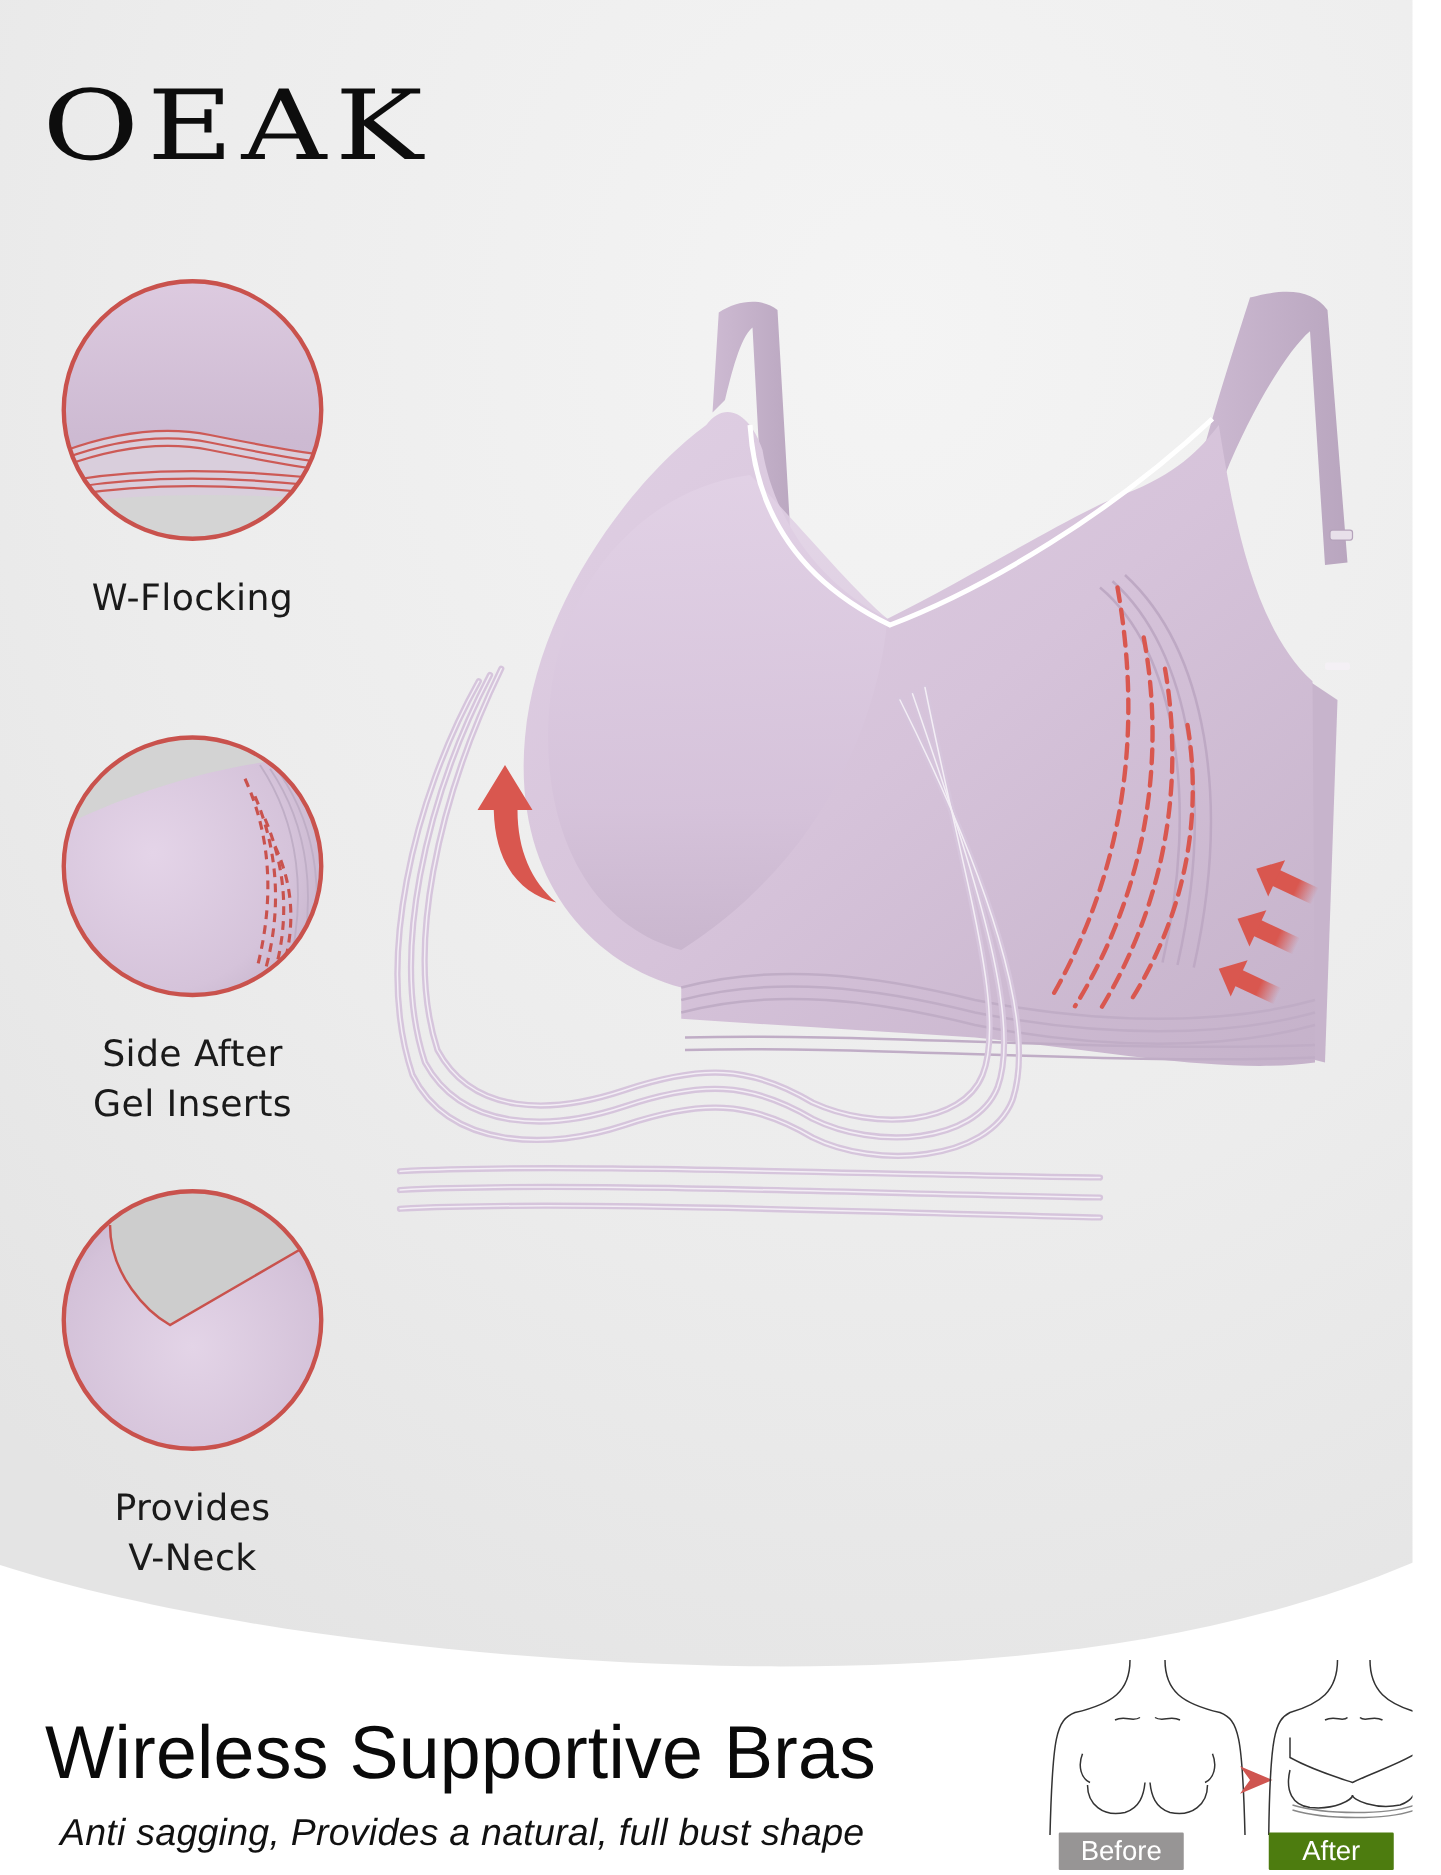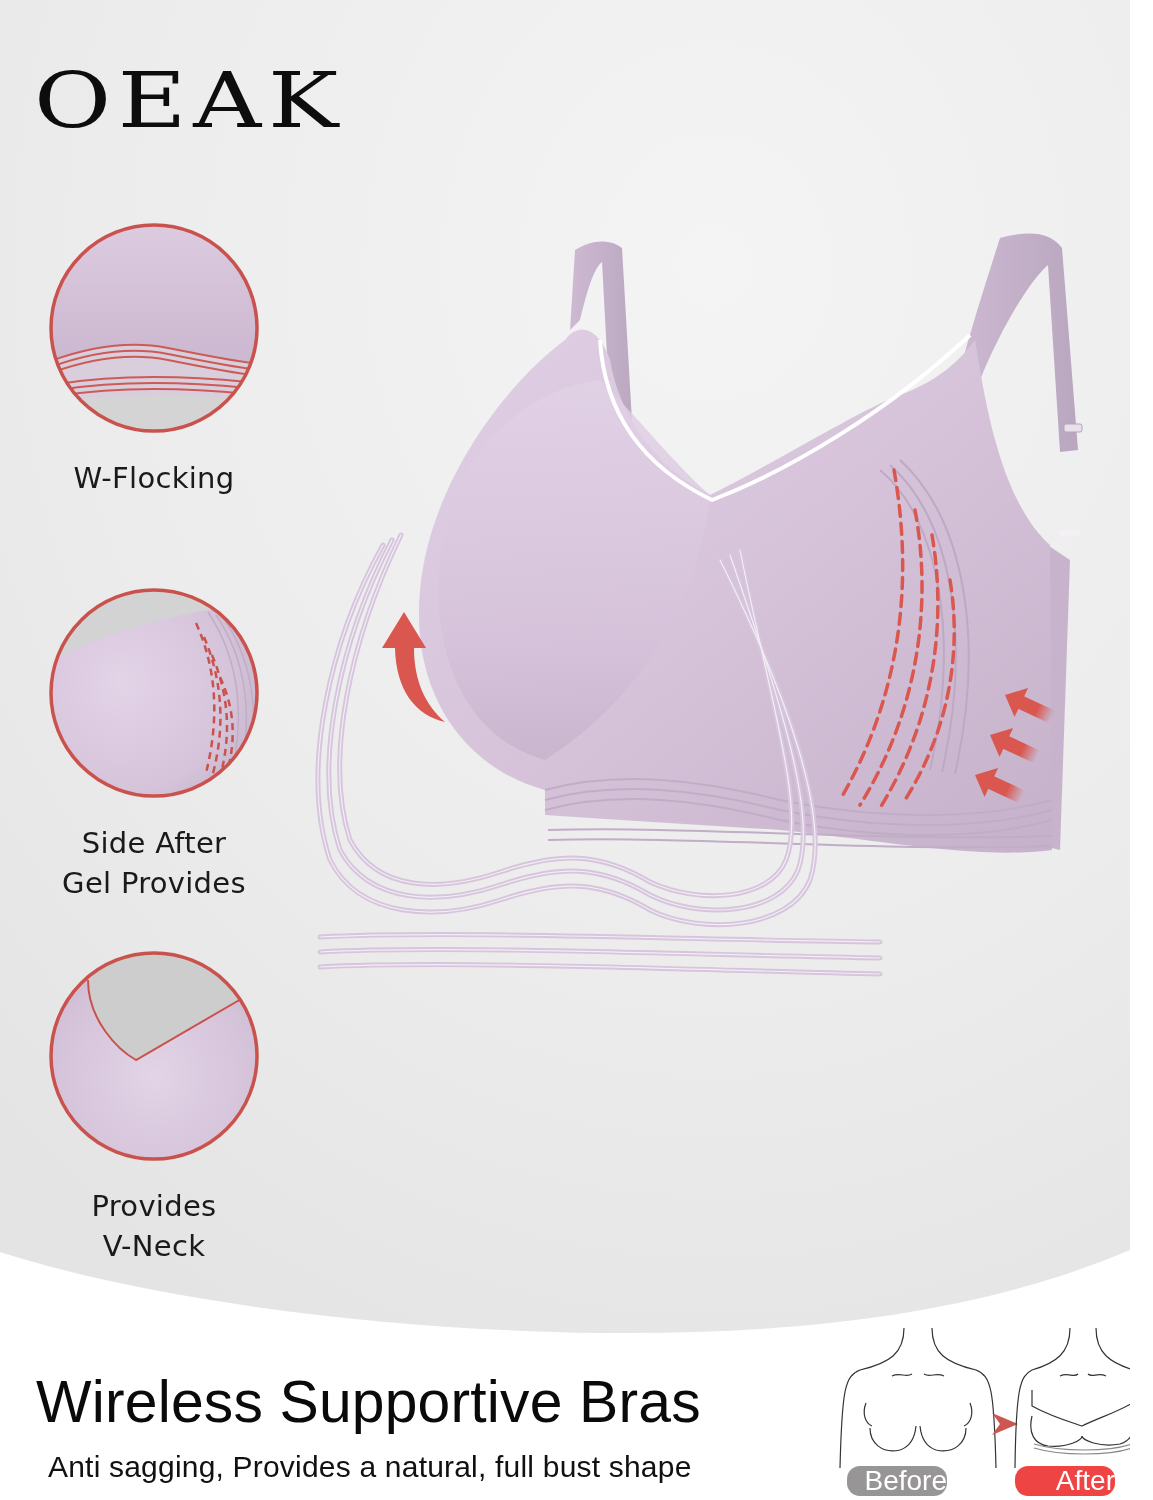--- a/index.html
+++ b/index.html
@@ -83,43 +83,44 @@
     }
     .subline {
       position: absolute;
       left: 48px;
       top: 1452px;
       font-family: "Liberation Sans", sans-serif;
       font-size: 30px;
       color: #111;
       line-height: 1;
       letter-spacing: 0.2px;
+      font-style: italic;
     }
     .compare {
       position: absolute;
       left: 820px;
       top: 1318px;
       width: 333px;
       height: 182px;
     }
     .compare svg { position: absolute; left: 0; top: 0; }
     .pill {
       position: absolute;
       top: 1466px;
       height: 30px;
-      border-radius: 13px;
+      border-radius: 1px;
       color: #ffffff;
       font-family: "Liberation Sans", sans-serif;
-      font-size: 28px;
+      font-size: 22px;
       font-weight: 500;
-      text-align: right;
+      text-align: center;
       line-height: 30px;
     }
     .pill-before { left: 847px; width: 100px; background: #979595; }
-    .pill-after  { left: 1015px; width: 100px; background: #ef4444; }
+    .pill-after  { left: 1015px; width: 100px; background: #4d7c0f; }
   </style>
 </head>
 <body>
 
 <div class="canvas">
 
   <svg class="bg-arc" viewBox="0 0 1153 1500" xmlns="http://www.w3.org/2000/svg">
     <defs>
       <radialGradient id="bgGrad" cx="0.62" cy="0.2" r="0.9">
         <stop offset="0" stop-color="#f4f4f4"></stop>
@@ -188,21 +189,21 @@
           <path d="M148 36 C 168 80, 172 130, 158 186"></path>
           <path d="M156 50 C 174 92, 178 140, 164 190"></path>
           <path d="M164 68 C 180 106, 184 146, 172 190"></path>
           <path d="M172 90 C 186 120, 188 150, 180 182"></path>
         </g>
       </g>
       <circle cx="106" cy="106" r="103" fill="none" stroke="#c9524d" stroke-width="3.5"></circle>
     </svg>
     <div class="feature-label">
       <span>Side After</span>
-      <span>Gel Provides</span>
+      <span>Gel Inserts</span>
     </div>
   </div>
 
   <div class="feature" style="top:950px;">
     <svg class="feature-circle" viewBox="0 0 212 212" xmlns="http://www.w3.org/2000/svg">
       <defs>
         <clipPath id="c3">
             <circle cx="106" cy="106" r="103"></circle>
           </clipPath>
         <radialGradient id="g3" cx="0.5" cy="0.6" r="0.7">

